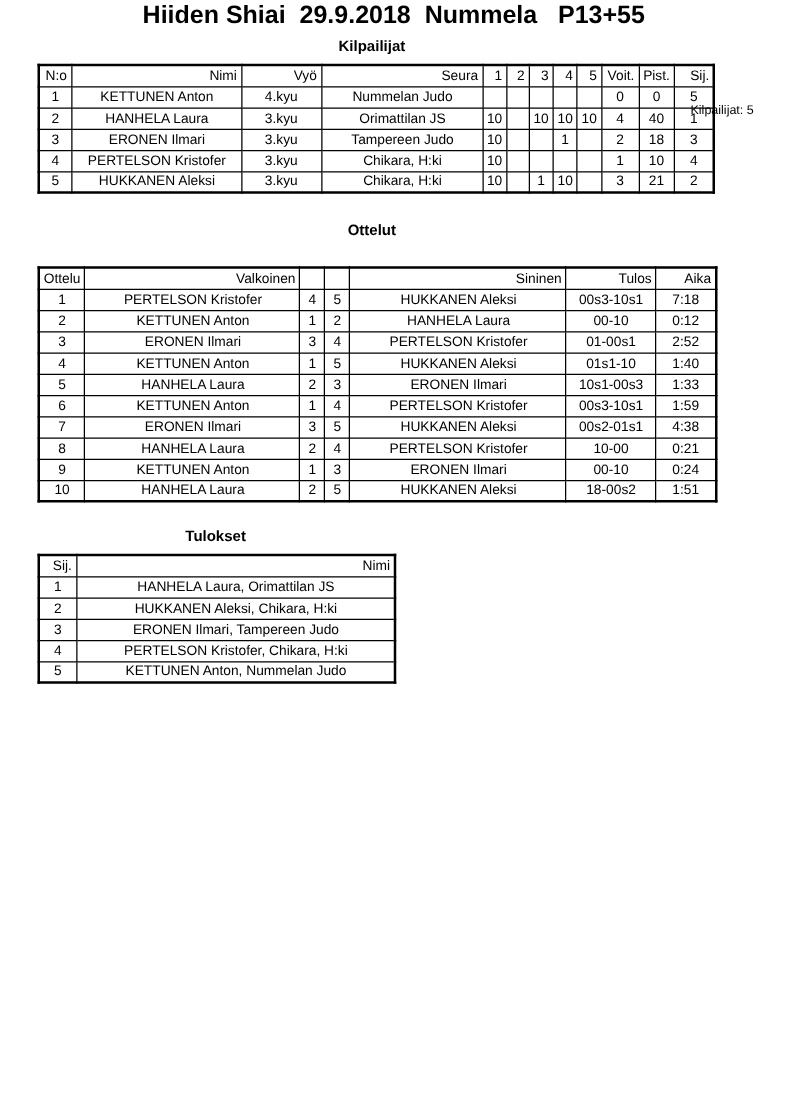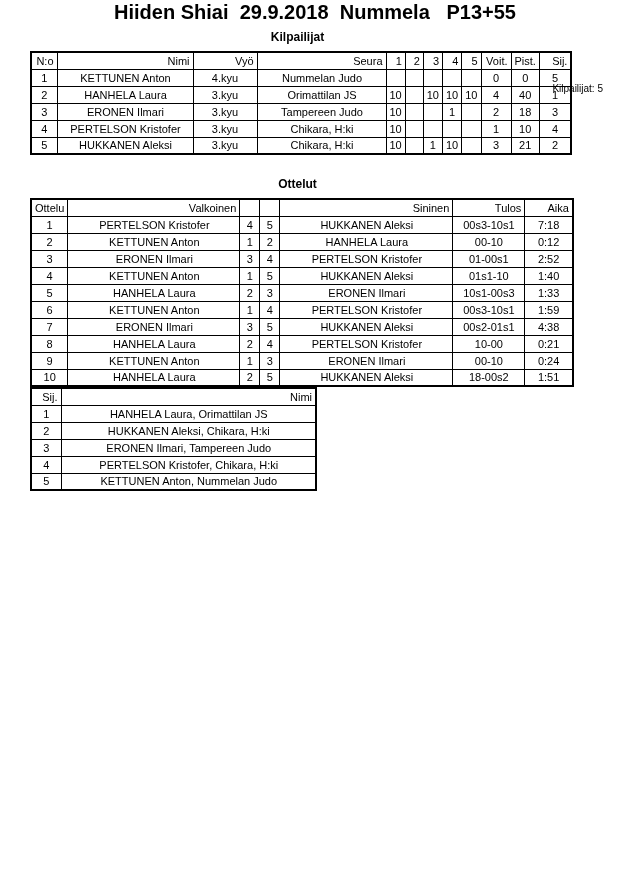--- a/index.html
+++ b/index.html
@@ -18,21 +18,21 @@
     font-weight: bold;
     white-space: pre;
     line-height: 24px;
   }
   .section-heading {
     font-size: 12px;
     font-weight: bold;
     text-align: center;
   }
   .heading-competitors { width: 535px; margin: 6px 0 7px 30px; text-align: center; }
-  .heading-matches    { width: 535px; margin: 22px 0 7px 30px; }
+  .heading-matches    { width: 535px; margin: 22px 0 22px 30px; }
   .heading-results    { width: 285px; margin: 20px 0 7px 30px; }
   .count-label {
     position: absolute;
     top: 68px;
     right: 27px;
     font-size: 10px;
     margin-top: 15px;
   }
   table {
     border-collapse: collapse;
@@ -279,20 +279,21 @@
         <td class="l">HANHELA Laura</td>
         <td class="c">2</td>
         <td class="c">5</td>
         <td class="l">HUKKANEN Aleksi</td>
         <td class="c">18-00s2</td>
         <td class="c">1:51</td>
       </tr>
     </tbody>
   </table>
 
+  <h2 class="section-heading heading-results">Tulokset</h2>
 
   <table>
     <colgroup>
       <col style="width:30px">
         <col style="width:255px">
     </colgroup>
     <thead>
       <tr>
         <th>Sij.</th>
         <th>Nimi</th>

